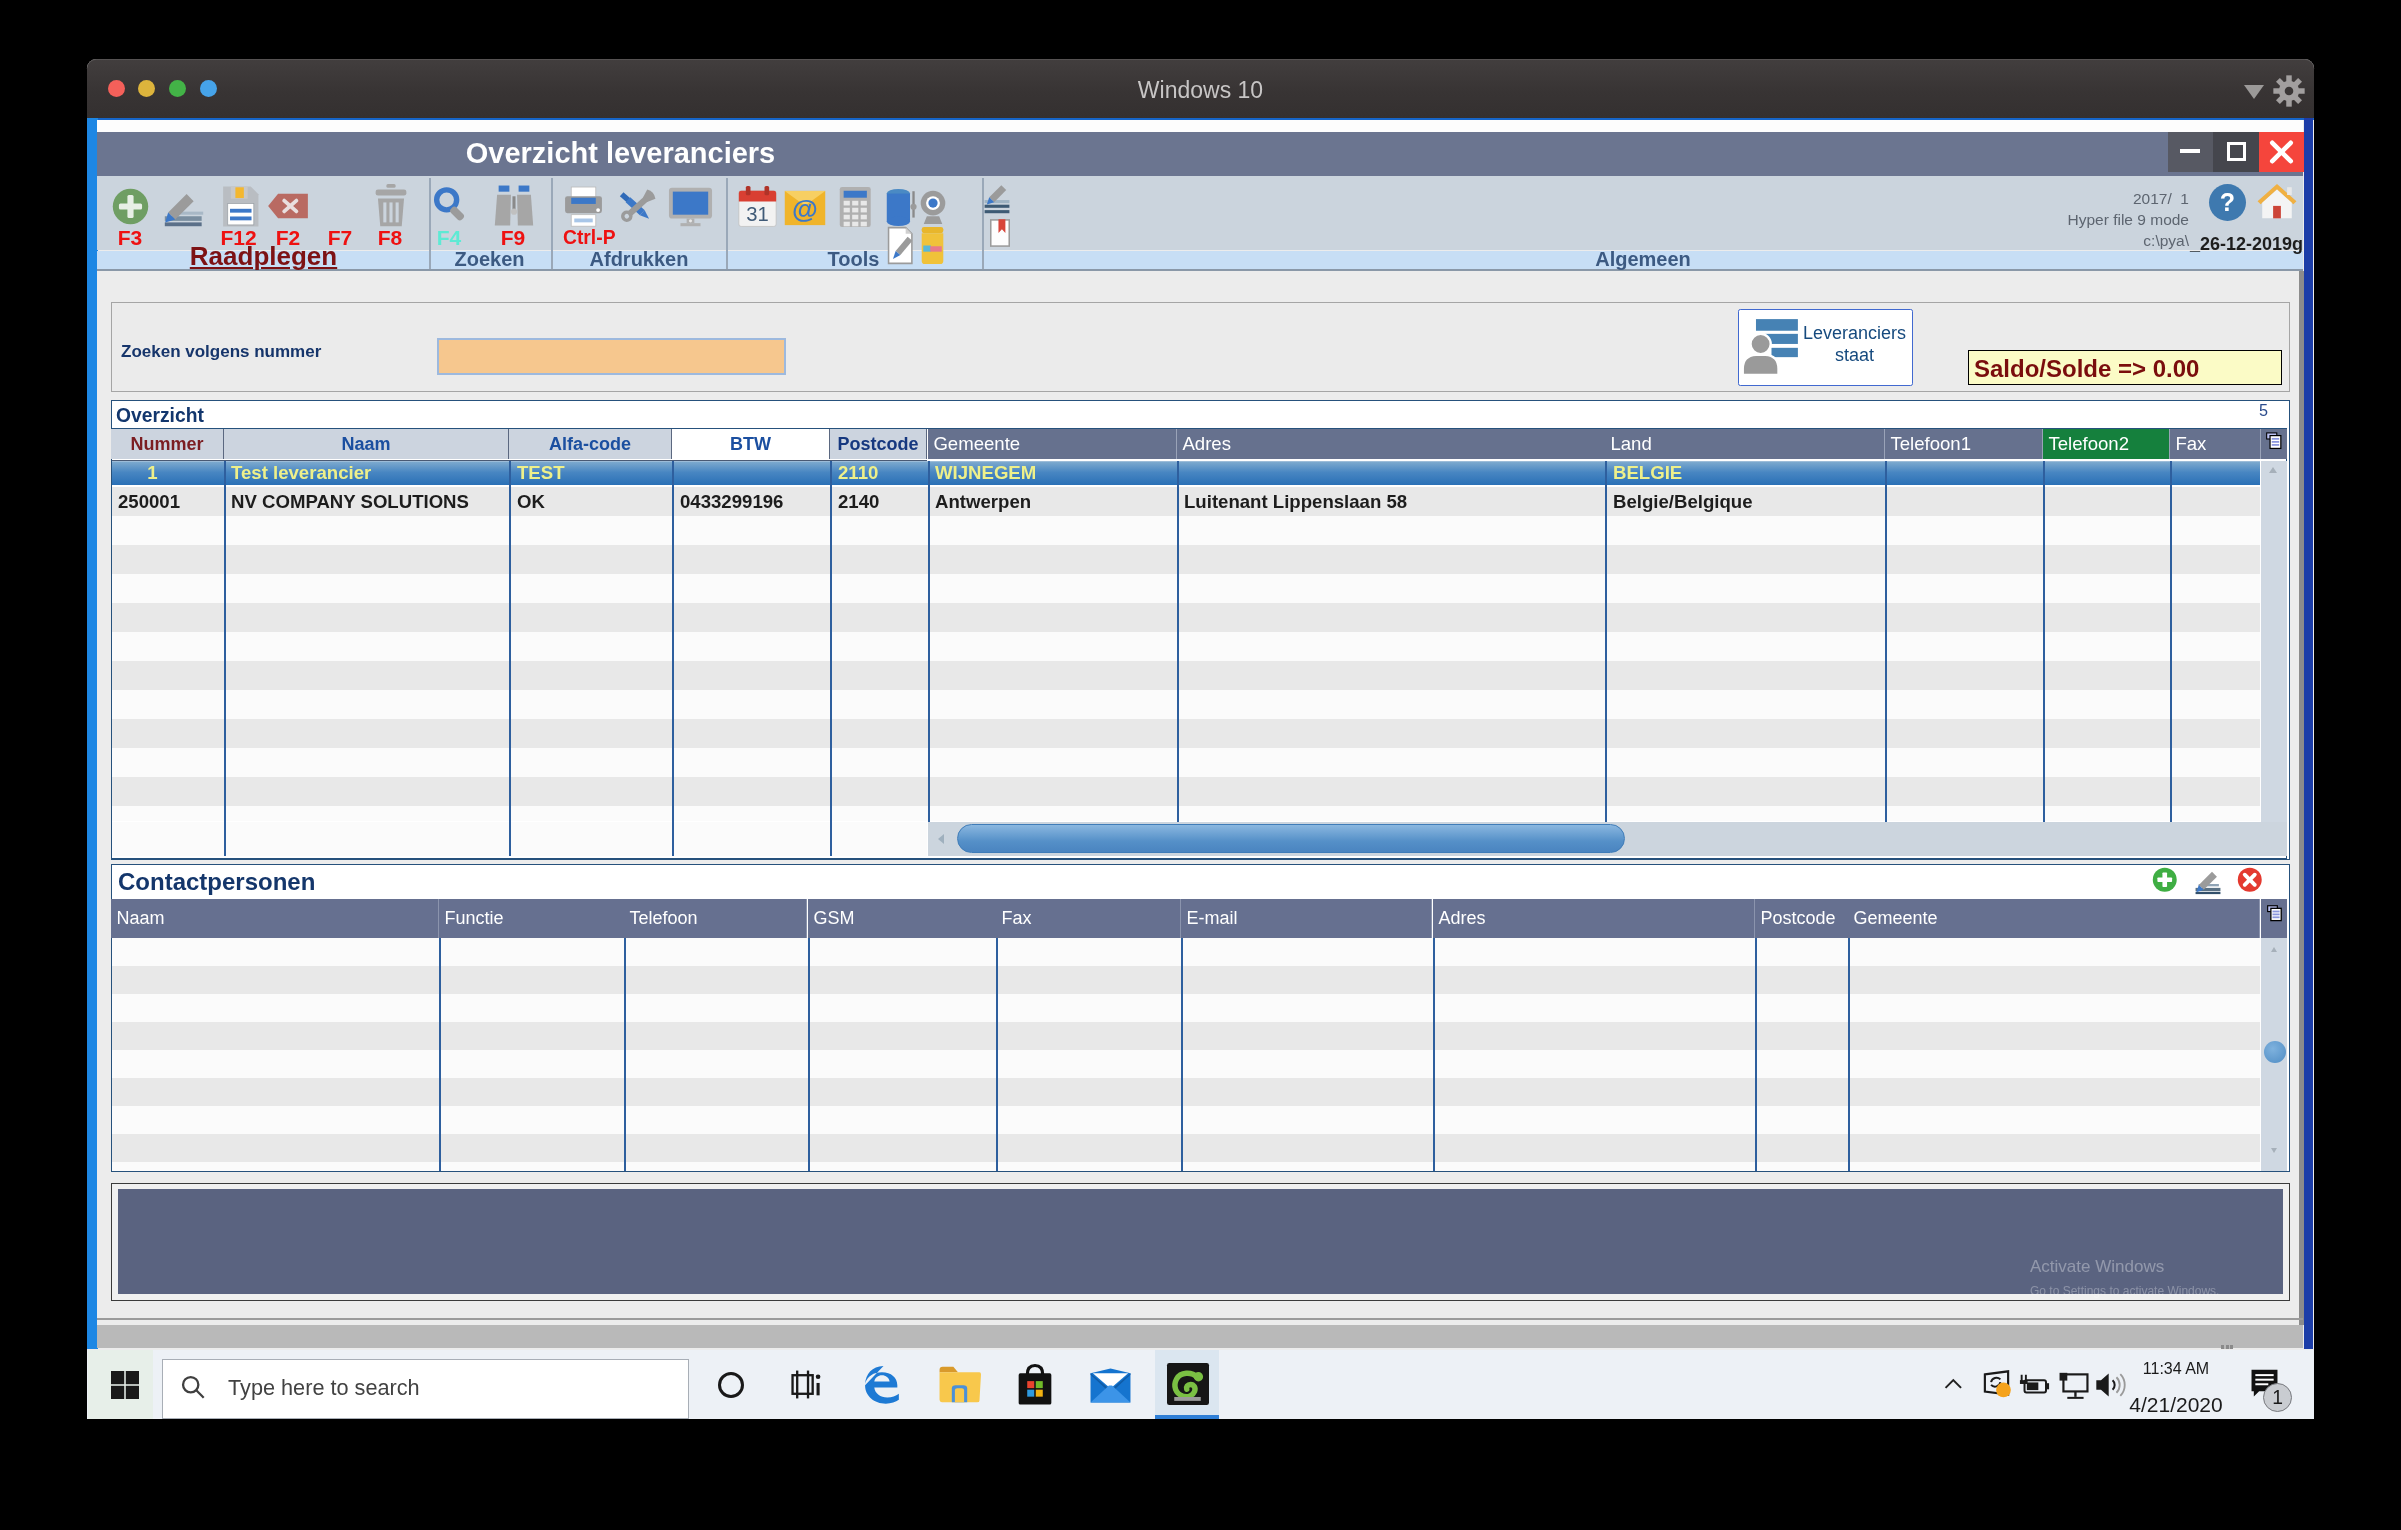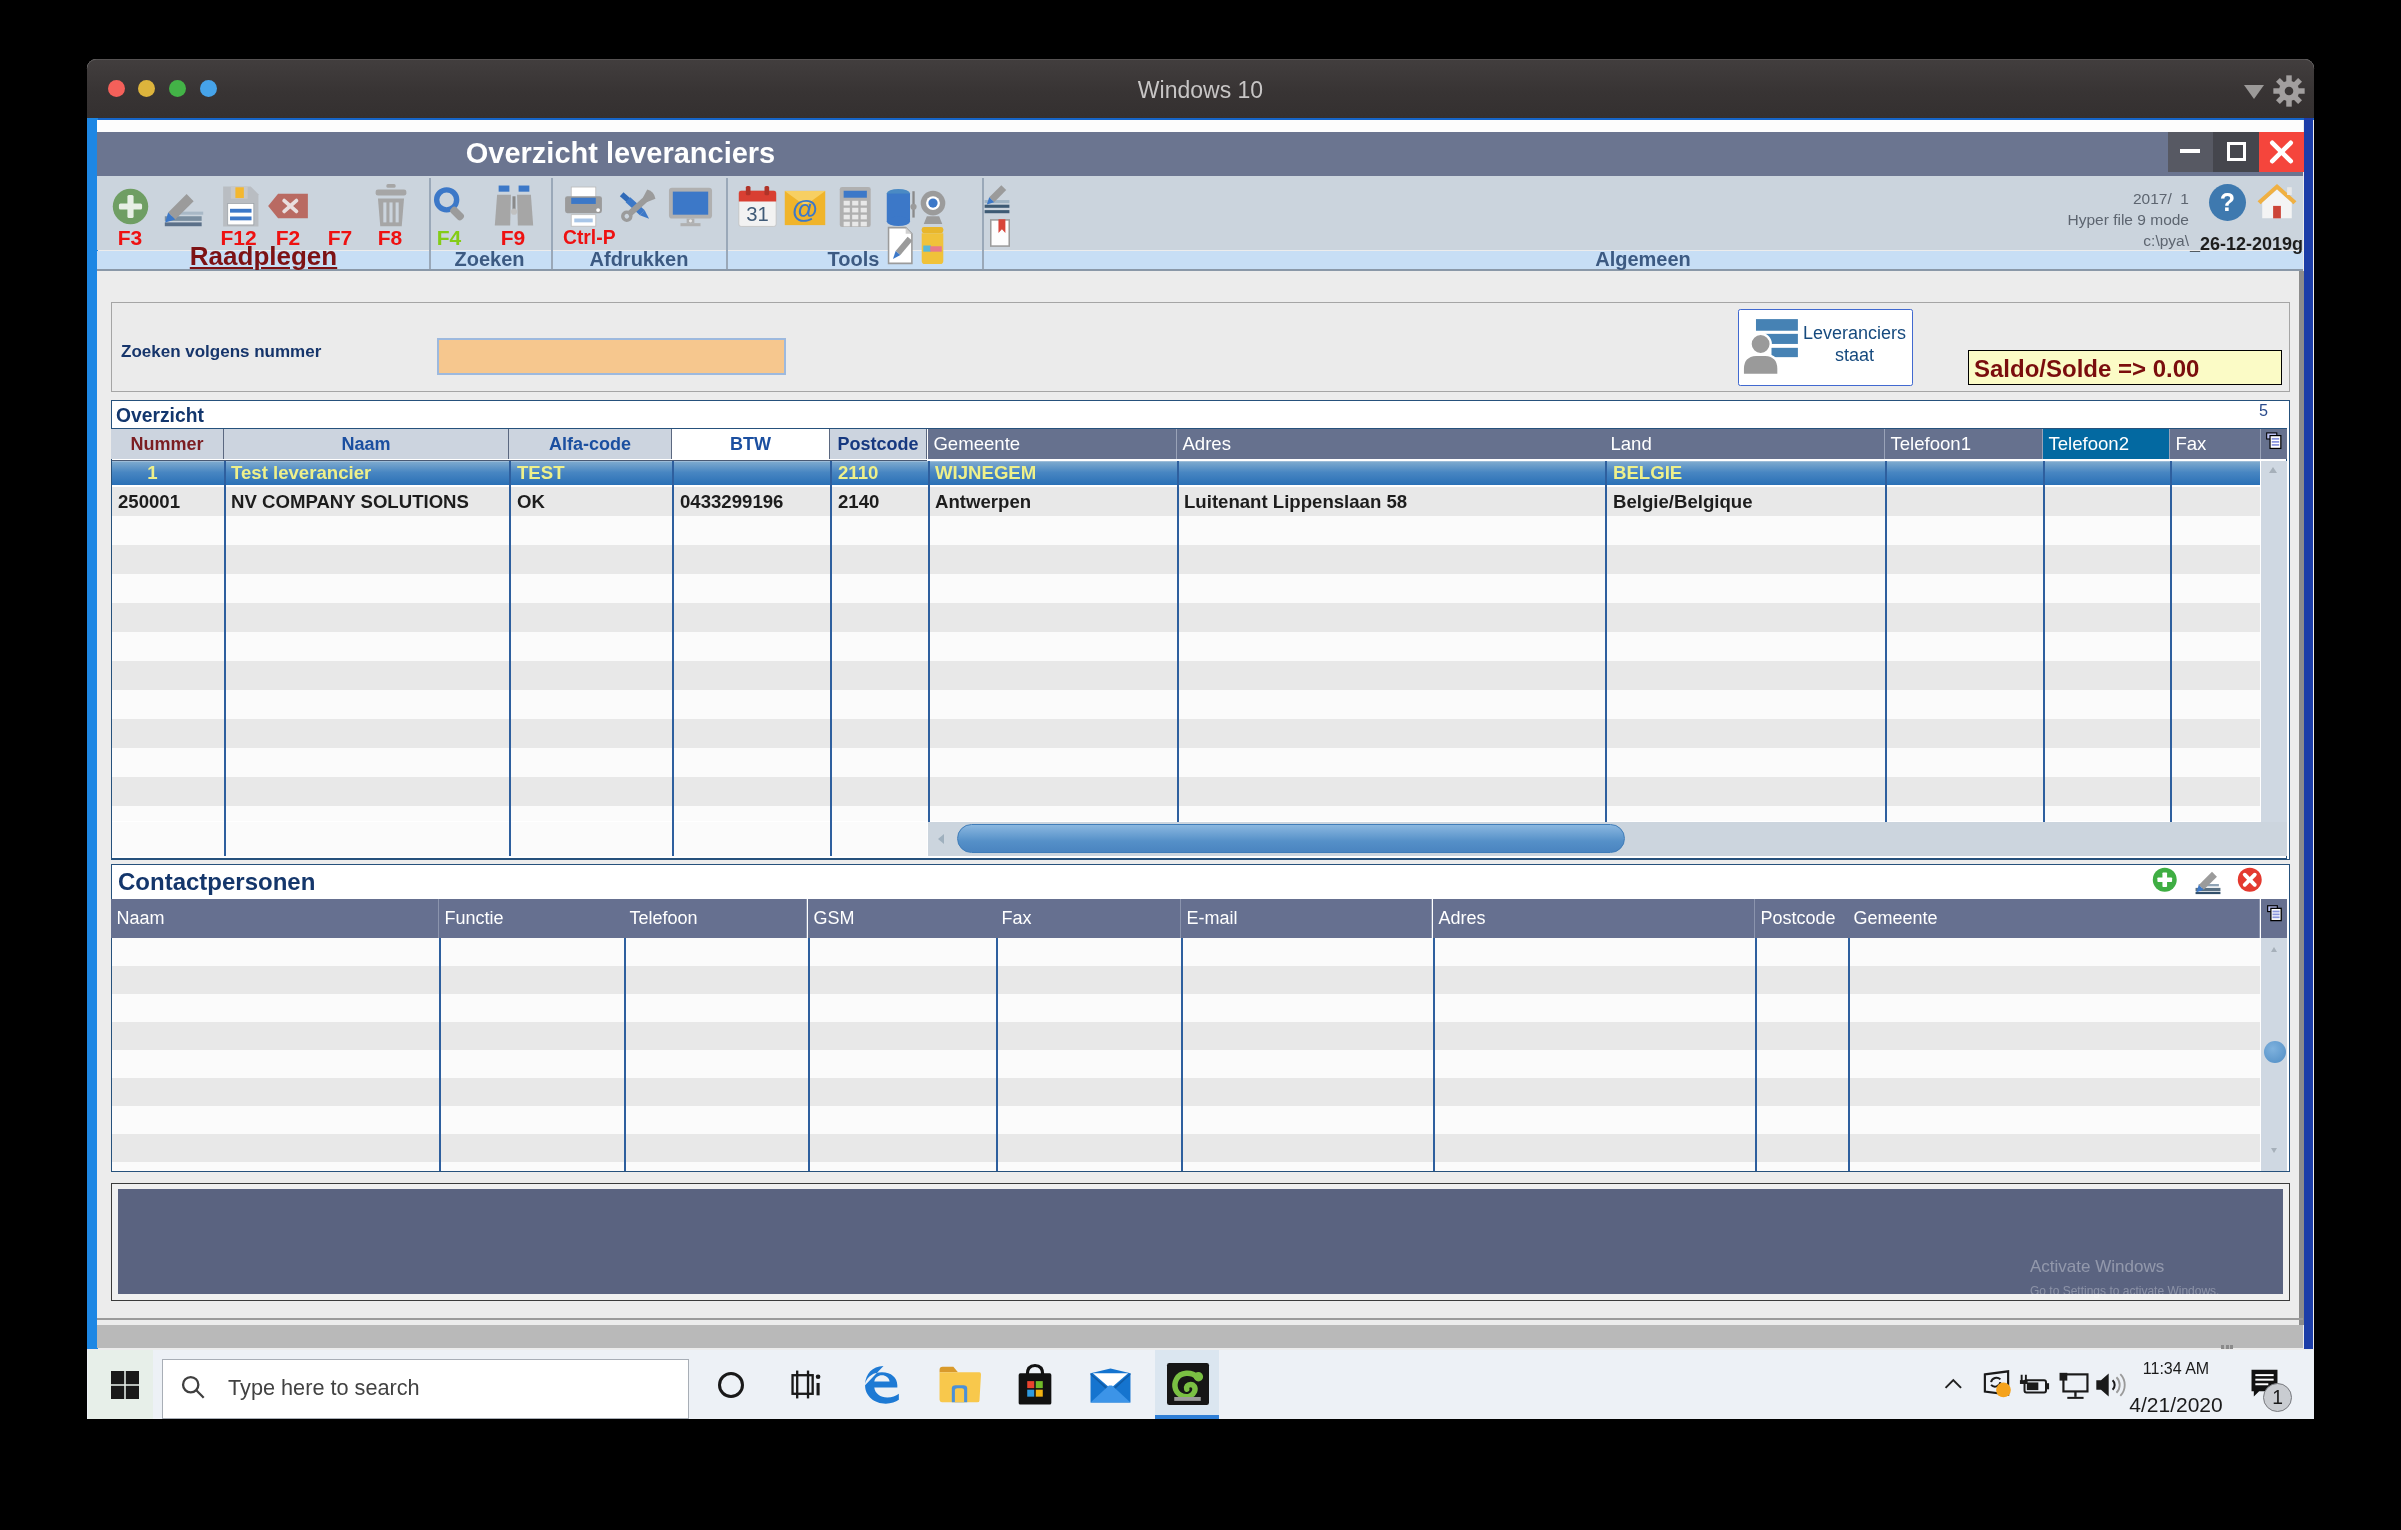--- a/index.html
+++ b/index.html
@@ -223,21 +223,21 @@
   <div class="abs" style="left:551px;top:248px;width:176px;text-align:center;color:#3c5a82;font-weight:bold;font-size:20px;">Afdrukken</div>
   <div class="abs" style="left:726px;top:248px;width:255px;text-align:center;color:#3c5a82;font-weight:bold;font-size:20px;">Tools</div>
   <div class="abs" style="left:982px;top:248px;width:1322px;text-align:center;color:#3c5a82;font-weight:bold;font-size:20px;">Algemeen</div>
 
   <div class="abs" style="left:107px;top:226px;width:46px;text-align:center;color:#ee1111;font-weight:bold;font-size:21px;">F3</div>
   <div class="abs" style="left:159px;top:226px;width:46px;text-align:center;color:#ee1111;font-weight:bold;font-size:21px;margin-top:40px;">F6</div>
   <div class="abs" style="left:209px;top:226px;width:59px;text-align:center;color:#ee1111;font-weight:bold;font-size:21px;">F12</div>
   <div class="abs" style="left:265px;top:226px;width:46px;text-align:center;color:#ee1111;font-weight:bold;font-size:21px;">F2</div>
   <div class="abs" style="left:317px;top:226px;width:46px;text-align:center;color:#ee1111;font-weight:bold;font-size:21px;">F7</div>
   <div class="abs" style="left:367px;top:226px;width:46px;text-align:center;color:#ee1111;font-weight:bold;font-size:21px;">F8</div>
-  <div class="abs" style="left:426px;top:226px;width:46px;text-align:center;color:#84cc16;font-weight:bold;font-size:21px;">F4</div>
+  <div class="abs" style="left:426px;top:226px;width:46px;text-align:center;color:#5eead4;font-weight:bold;font-size:21px;">F4</div>
   <div class="abs" style="left:490px;top:226px;width:46px;text-align:center;color:#ee1111;font-weight:bold;font-size:21px;">F9</div>
   <div class="abs" style="left:563px;top:227px;width:62px;text-align:left;color:#ee1111;font-weight:bold;font-size:19.3px;">Ctrl-P</div>
 
   <div class="abs" style="left:1957px;top:188px;width:232px;text-align:right;color:#5d6570;font-size:15.5px;line-height:21px;">2017/&nbsp;&nbsp;1<br>Hyper file 9 mode<br>c:\pya\</div>
   <div class="abs" style="left:2209px;top:184px;width:37px;height:37px;border-radius:50%;background:#3e79af;color:#fff;font-weight:bold;font-size:25px;text-align:center;line-height:37px;">?</div>
   <svg class="abs" style="left:2256px;top:181px" width="42" height="42" viewBox="0 0 54 54">
       <path d="M27 4 L52 26 L48 30 L27 11 L6 30 L2 26 Z" fill="#f0b042"></path>
       <path d="M27 11 L46 28 L46 48 L8 48 L8 28 Z" fill="#f4f4f4"></path>
       <path d="M22 48 L22 32 L32 32 L32 48 Z" fill="#cc4437"></path>
       <rect x="40" y="8" width="6" height="10" fill="#e8e8e8"></rect>
@@ -270,21 +270,21 @@
 
   <div class="abs" style="left:111px;top:429px;width:113px;height:30px;background:#ccd4df;border-right:0.8px solid #5b6880;text-align:center;line-height:30px;font-size:18px;font-weight:bold;color:#7b1d22;">Nummer</div>
   <div class="abs" style="left:224px;top:429px;width:285px;height:30px;background:#ccd4df;border-right:0.8px solid #5b6880;text-align:center;line-height:30px;font-size:18px;font-weight:bold;color:#1b4fa0;">Naam</div>
   <div class="abs" style="left:509px;top:429px;width:163px;height:30px;background:#ccd4df;border-right:0.8px solid #5b6880;text-align:center;line-height:30px;font-size:18px;font-weight:bold;color:#1b4fa0;">Alfa-code</div>
   <div class="abs" style="left:672px;top:429px;width:158px;height:30px;background:#ffffff;border-right:0.8px solid #5b6880;text-align:center;line-height:30px;font-size:18px;font-weight:bold;color:#1b4fa0;">BTW</div>
   <div class="abs" style="left:830px;top:429px;width:97px;height:30px;background:#ccd4df;border-right:0.8px solid #5b6880;text-align:center;line-height:30px;font-size:18px;font-weight:bold;color:#16387f;">Postcode</div>
   <div class="abs" style="left:928px;top:429px;width:249px;height:30px;background:#66718e;border-right:0.8px solid #9aa3b8;line-height:30px;font-size:18.6px;color:#fff;padding-left:5.4px;">Gemeente</div>
   <div class="abs" style="left:1177px;top:429px;width:429px;height:30px;background:#66718e;border-right:0.8px solid #9aa3b8;line-height:30px;font-size:18.6px;color:#fff;padding-left:5.4px;">Adres</div>
   <div class="abs" style="left:1605px;top:429px;width:280px;height:30px;background:#66718e;border-right:0.8px solid #9aa3b8;line-height:30px;font-size:18.6px;color:#fff;padding-left:5.4px;">Land</div>
   <div class="abs" style="left:1885px;top:429px;width:158px;height:30px;background:#66718e;border-right:0.8px solid #9aa3b8;line-height:30px;font-size:18.6px;color:#fff;padding-left:5.4px;">Telefoon1</div>
-  <div class="abs" style="left:2043px;top:429px;width:127px;height:30px;background:#0369a1;border-right:0.8px solid #9aa3b8;line-height:30px;font-size:18.6px;color:#fff;padding-left:5.4px;">Telefoon2</div>
+  <div class="abs" style="left:2043px;top:429px;width:127px;height:30px;background:#15803d;border-right:0.8px solid #9aa3b8;line-height:30px;font-size:18.6px;color:#fff;padding-left:5.4px;">Telefoon2</div>
   <div class="abs" style="left:2170px;top:429px;width:91px;height:30px;background:#66718e;border-right:0.8px solid #9aa3b8;line-height:30px;font-size:18.6px;color:#fff;padding-left:5.4px;">Fax</div>
   <div class="abs" style="left:2261px;top:429px;width:25.5px;height:30px;background:#66718e;"></div>
   <svg class="abs" style="left:2266px;top:432px" width="16.2" height="18" viewBox="0 0 24 26">
       <rect x="1" y="1" width="15" height="9" fill="#b8bff0" stroke="#000" stroke-width="1.6"></rect>
       <rect x="6" y="5" width="16" height="19" fill="#fff" stroke="#000" stroke-width="1.8"></rect>
       <rect x="8.5" y="8.5" width="11" height="2.6" fill="#8a95dd"></rect>
       <rect x="8.5" y="13" width="11" height="2.6" fill="#8a95dd"></rect>
       <rect x="8.5" y="17.5" width="11" height="2.6" fill="#8a95dd"></rect>
     </svg>
   <div class="abs" style="left:112px;top:460px;width:815px;height:1.5px;background:#4a5a74;"></div>

